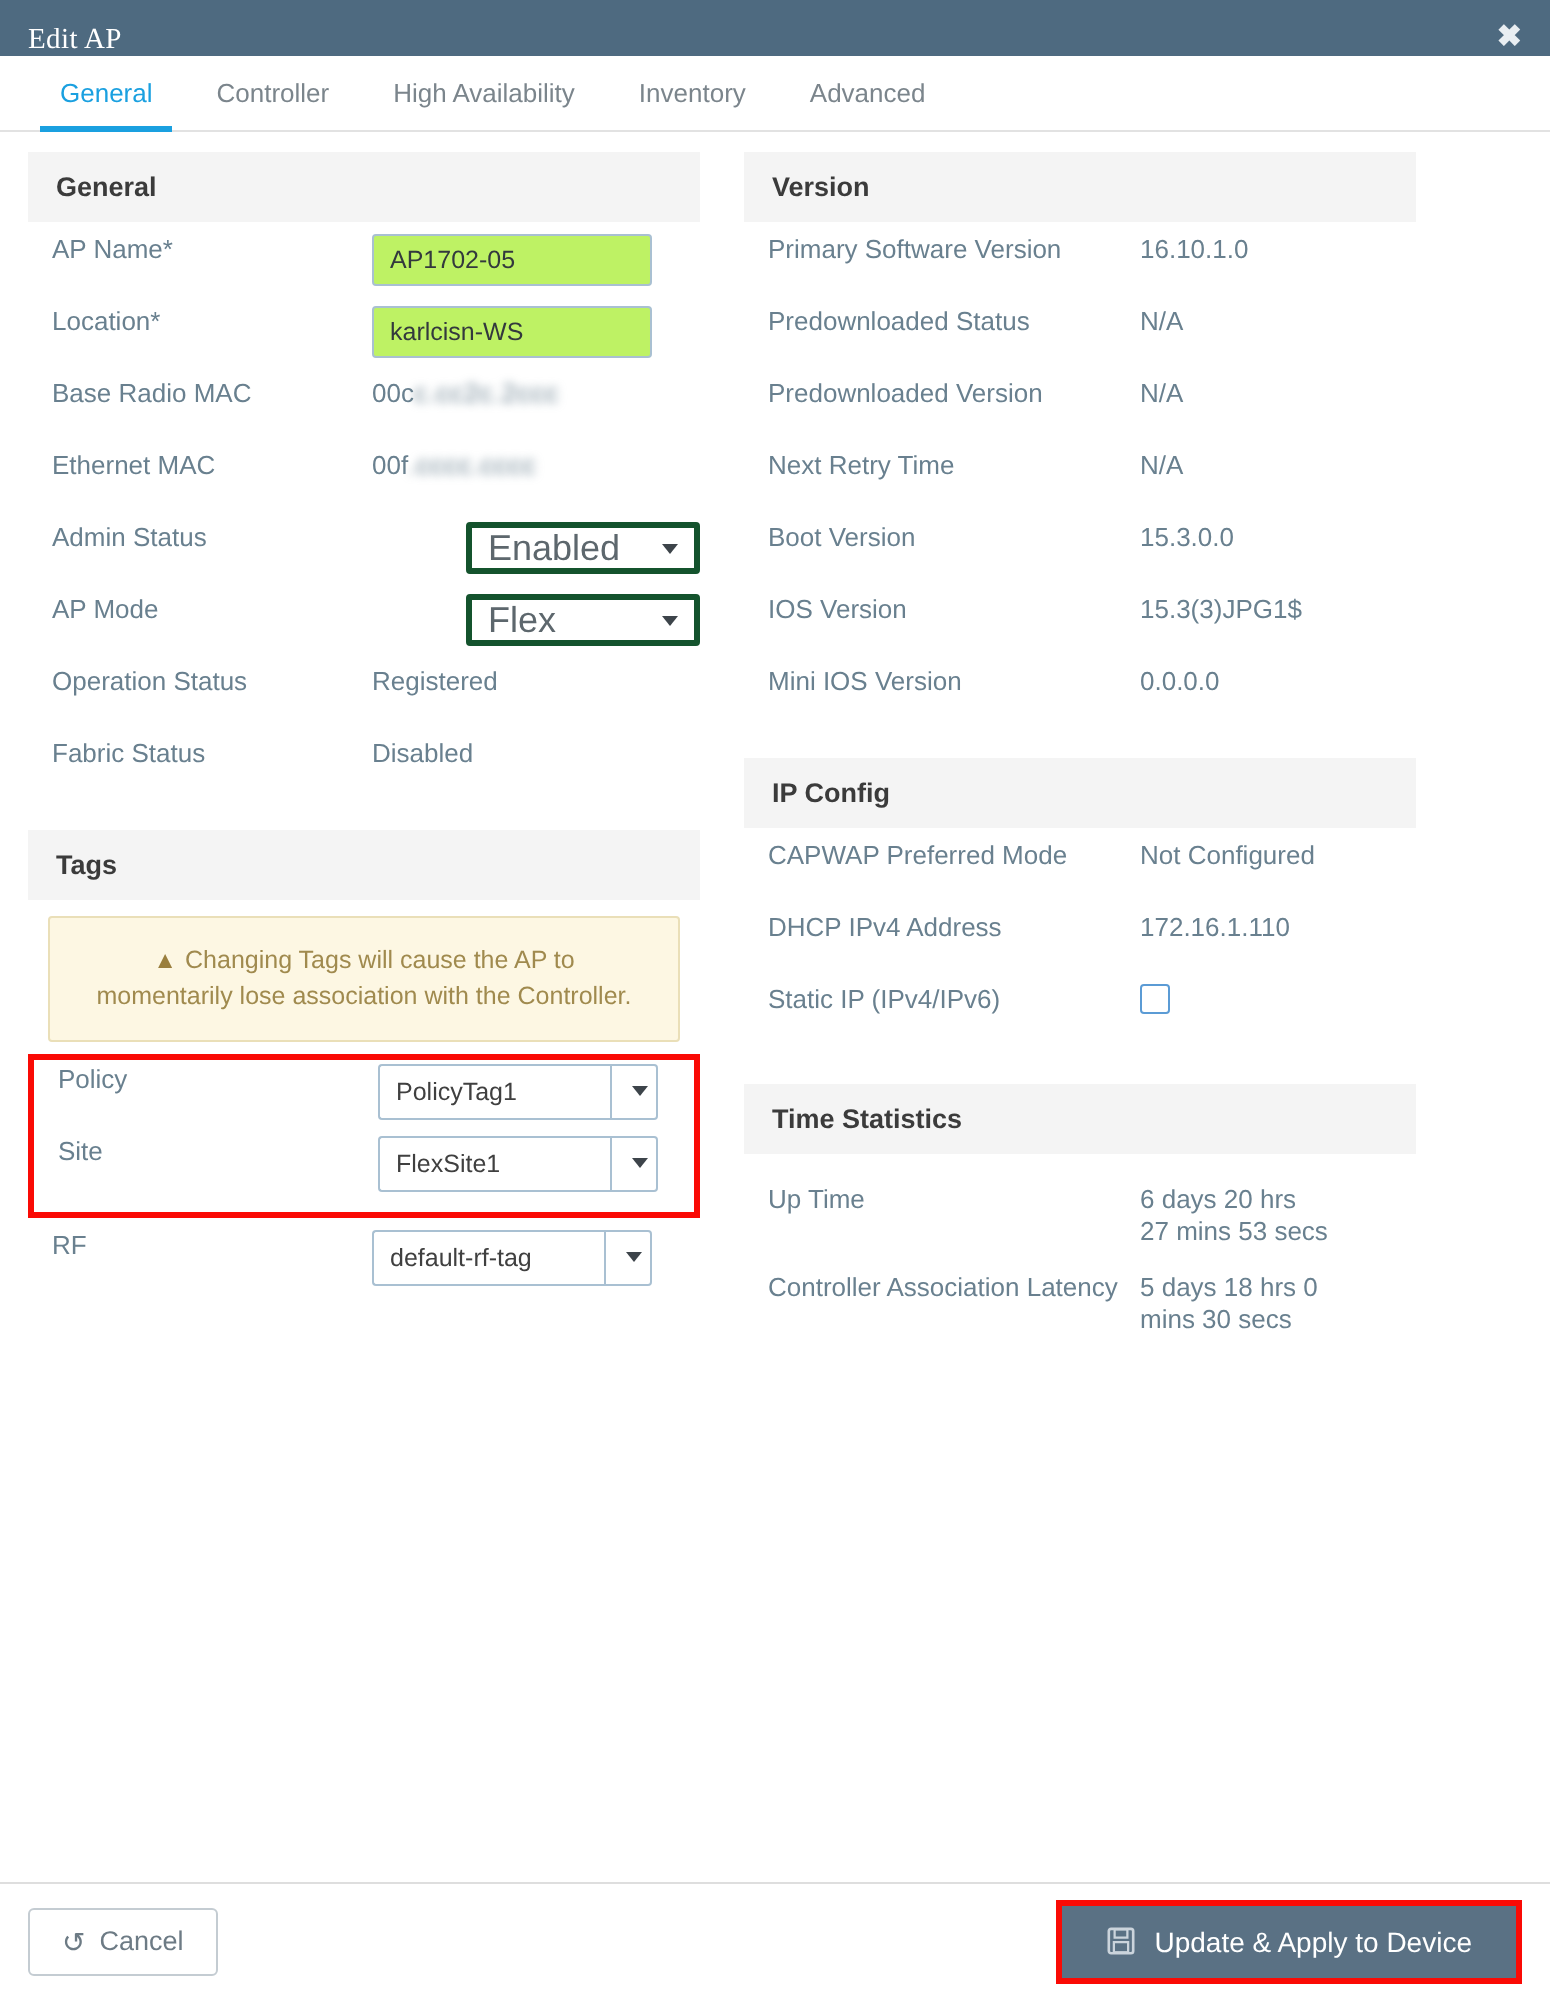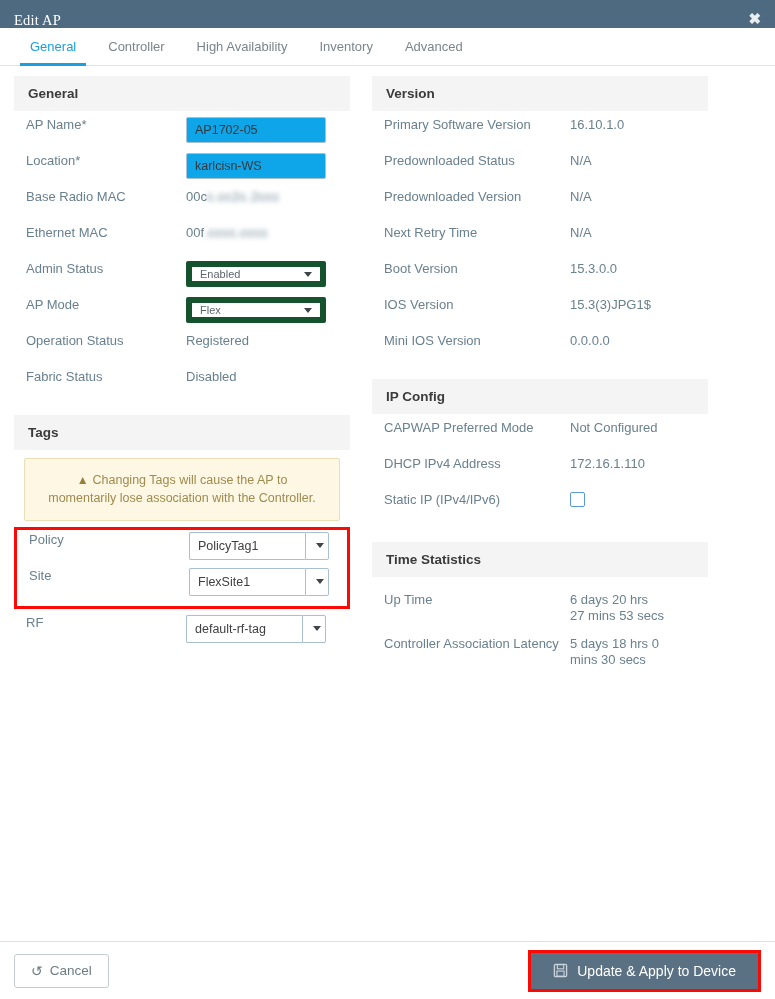--- a/index.html
+++ b/index.html
@@ -120,44 +120,45 @@
     filter: blur(2.4px);
     letter-spacing: .5px;
   }
   .val.multiline { line-height: 1.25; white-space: pre-line; }
 
   
   .input {
     width: 140px;
     height: 26px;
     border: 1px solid #a9c0d2;
-    background: #0ea5e9;
+    background: #bef264;
     border-radius: 2px;
     font-size: 12.5px;
     color: #33393d;
     padding: 0 8px;
     display: flex;
     align-items: center;
     font-family: "Liberation Sans", sans-serif;
   }
 
   
   .select {
     width: 140px;
     height: 26px;
-    border: 6px solid #14532d;
+    border: 3px solid #14532d;
     background: #fff;
     border-radius: 2px;
-    font-size: 11px;
+    font-size: 18px;
     color: #5d676d;
     padding: 0 8px;
     display: flex;
     align-items: center;
     justify-content: space-between;
     cursor: pointer;
+    margin-left: 47px;
   }
   .caret {
     width: 0; height: 0;
     border-left: 4px solid transparent;
     border-right: 4px solid transparent;
     border-top: 5px solid #3d444a;
     margin-left: 6px;
     flex: none;
   }
 

